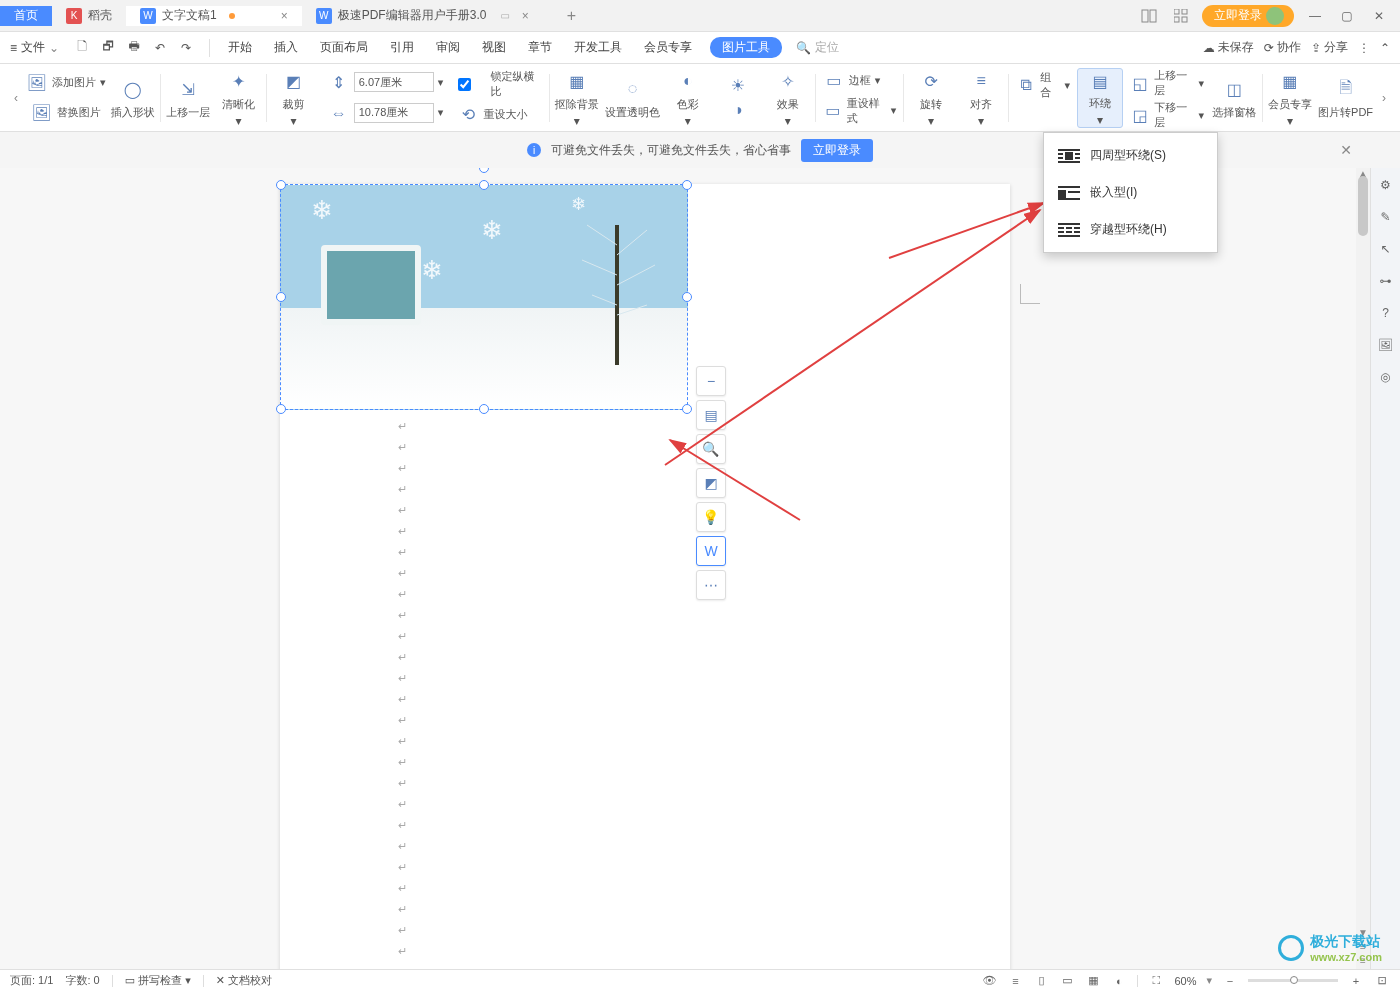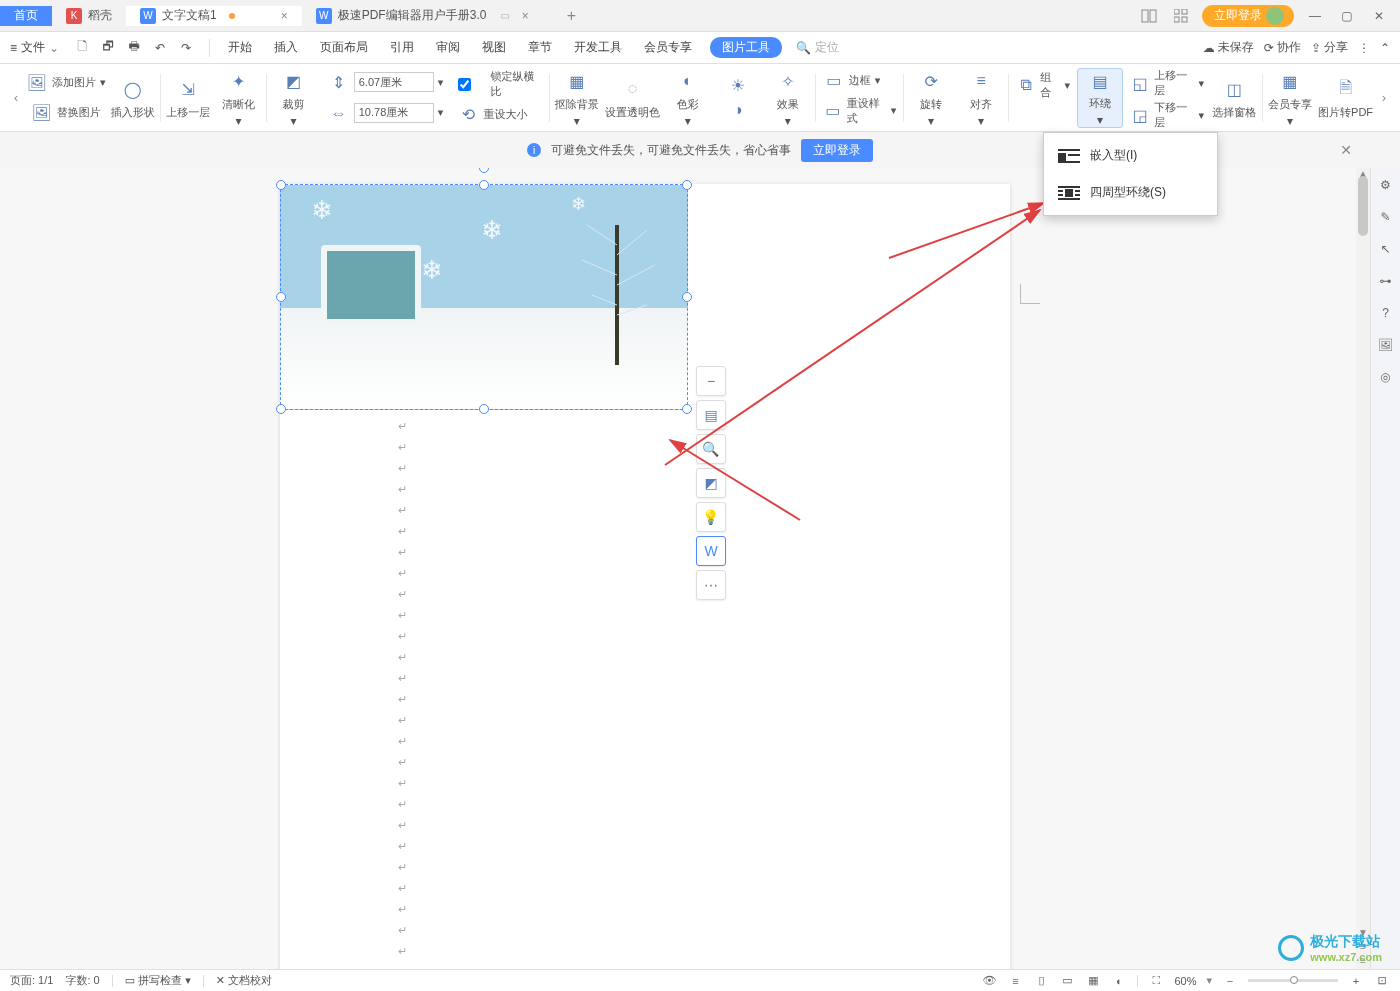--- a/index.html
+++ b/index.html
@@ -336,41 +336,56 @@
     <div class="fbtn">💡</div>
     <div class="fbtn" style="border-color:#4a8bff;color:#4a8bff">W</div>
     <div class="fbtn">⋯</div>
   </div>
 </div>
 
 <div class="wrap-menu">
   <div class="mi">
       <span class="mico">
         <svg width="22" height="14">
-          <rect x="0" y="0" width="22" height="2" fill="#333"></rect>
-          <rect x="0" y="4" width="8" height="8" fill="#333"></rect>
-          <rect x="10" y="5" width="12" height="2" fill="#333"></rect>
-          <rect x="0" y="12" width="22" height="2" fill="#333"></rect>
-        </svg>
-      </span>
-      <span>嵌入型(I)</span>
-    </div>
-  <div class="mi">
-      <span class="mico">
-        <svg width="22" height="14">
           <rect x="7" y="3" width="8" height="8" fill="#333"></rect>
           <rect x="0" y="0" width="22" height="2" fill="#333"></rect>
           <rect x="0" y="4" width="5" height="2" fill="#333"></rect>
           <rect x="17" y="4" width="5" height="2" fill="#333"></rect>
           <rect x="0" y="8" width="5" height="2" fill="#333"></rect>
           <rect x="17" y="8" width="5" height="2" fill="#333"></rect>
           <rect x="0" y="12" width="22" height="2" fill="#333"></rect>
         </svg>
       </span>
       <span>四周型环绕(S)</span>
+    </div>
+  <div class="mi">
+      <span class="mico">
+        <svg width="22" height="14">
+          <rect x="0" y="0" width="22" height="2" fill="#333"></rect>
+          <rect x="0" y="4" width="8" height="8" fill="#333"></rect>
+          <rect x="10" y="5" width="12" height="2" fill="#333"></rect>
+          <rect x="0" y="12" width="22" height="2" fill="#333"></rect>
+        </svg>
+      </span>
+      <span>嵌入型(I)</span>
+    </div>
+  <div class="mi">
+      <span class="mico">
+        <svg width="22" height="14">
+          <rect x="0" y="0" width="22" height="2" fill="#333"></rect>
+          <rect x="0" y="4" width="6" height="2" fill="#333"></rect>
+          <rect x="8" y="4" width="6" height="2" fill="#333"></rect>
+          <rect x="16" y="4" width="6" height="2" fill="#333"></rect>
+          <rect x="0" y="8" width="6" height="2" fill="#333"></rect>
+          <rect x="8" y="8" width="6" height="2" fill="#333"></rect>
+          <rect x="16" y="8" width="6" height="2" fill="#333"></rect>
+          <rect x="0" y="12" width="22" height="2" fill="#333"></rect>
+        </svg>
+      </span>
+      <span>穿越型环绕(H)</span>
     </div>
 </div>
 
 <div class="arrow" style="left:660px;top:205px">
   <svg width="400" height="60">
       <defs>
         <marker id="ah1" markerWidth="10" markerHeight="10" refX="8" refY="3" orient="auto">
           <path d="M0,0 L9,3 L0,6 Z" fill="#e04040"></path>
         </marker>
       </defs>

